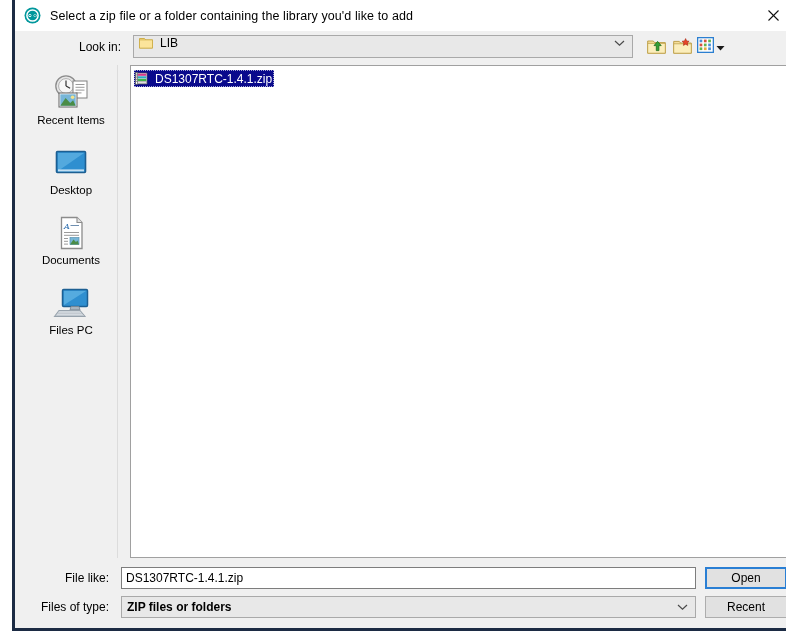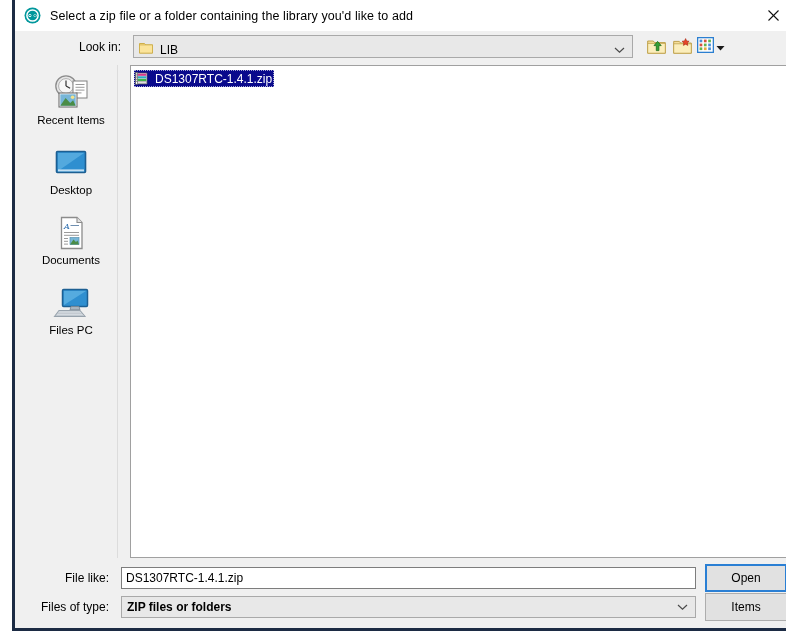--- a/index.html
+++ b/index.html
@@ -83,21 +83,21 @@
     font-size: 12px;
     white-space: nowrap;
   }
   #lookin-combo {
     flex: 1 1 auto;
     height: 23px;
     background: #e8e8e8;
     border: 1px solid #a9a9a9;
     box-sizing: border-box;
     display: flex;
-    align-items: flex-end;
+    align-items: flex-start;
     position: relative;
     cursor: default;
     max-width: 500px;
   }
   #lookin-combo .folder-ico {
     margin-left: 5px;
     margin-right: 7px;
     flex: 0 0 auto;
   }
   #lookin-combo .combo-text {
@@ -277,21 +277,21 @@
   #filetype-combo .combo-arrow { margin-right: 7px; flex: 0 0 auto; }
 
   .btn-col {
     margin-left: 9px;
     width: 82px;
     min-width: 82px;
     display: flex;
   }
   .dlg-btn {
     width: 82px;
-    height: 28px;
+    height: 22px;
     box-sizing: border-box;
     background: #e1e1e1;
     border: 1px solid #adadad;
     font-family: "Liberation Sans", sans-serif;
     font-size: 12px;
     color: #000000;
     cursor: default;
     padding: 0;
     display: flex;
     align-items: center;
@@ -504,19 +504,19 @@
       <span class="form-label">Files of type:</span>
       <div id="filetype-combo">
         <span class="combo-text">ZIP files or folders</span>
         <span class="combo-arrow">
           <svg width="11" height="8" viewBox="0 0 11 8">
             <polyline points="1,2 5.5,6.2 10,2" fill="none" stroke="#4a4a4a" stroke-width="1.2"></polyline>
           </svg>
         </span>
       </div>
       <span class="btn-col">
-        <button class="dlg-btn">Items</button>
+        <button class="dlg-btn">Recent</button>
       </span>
     </div>
 
   </div>
 
 </div>
 
 </body></html>

